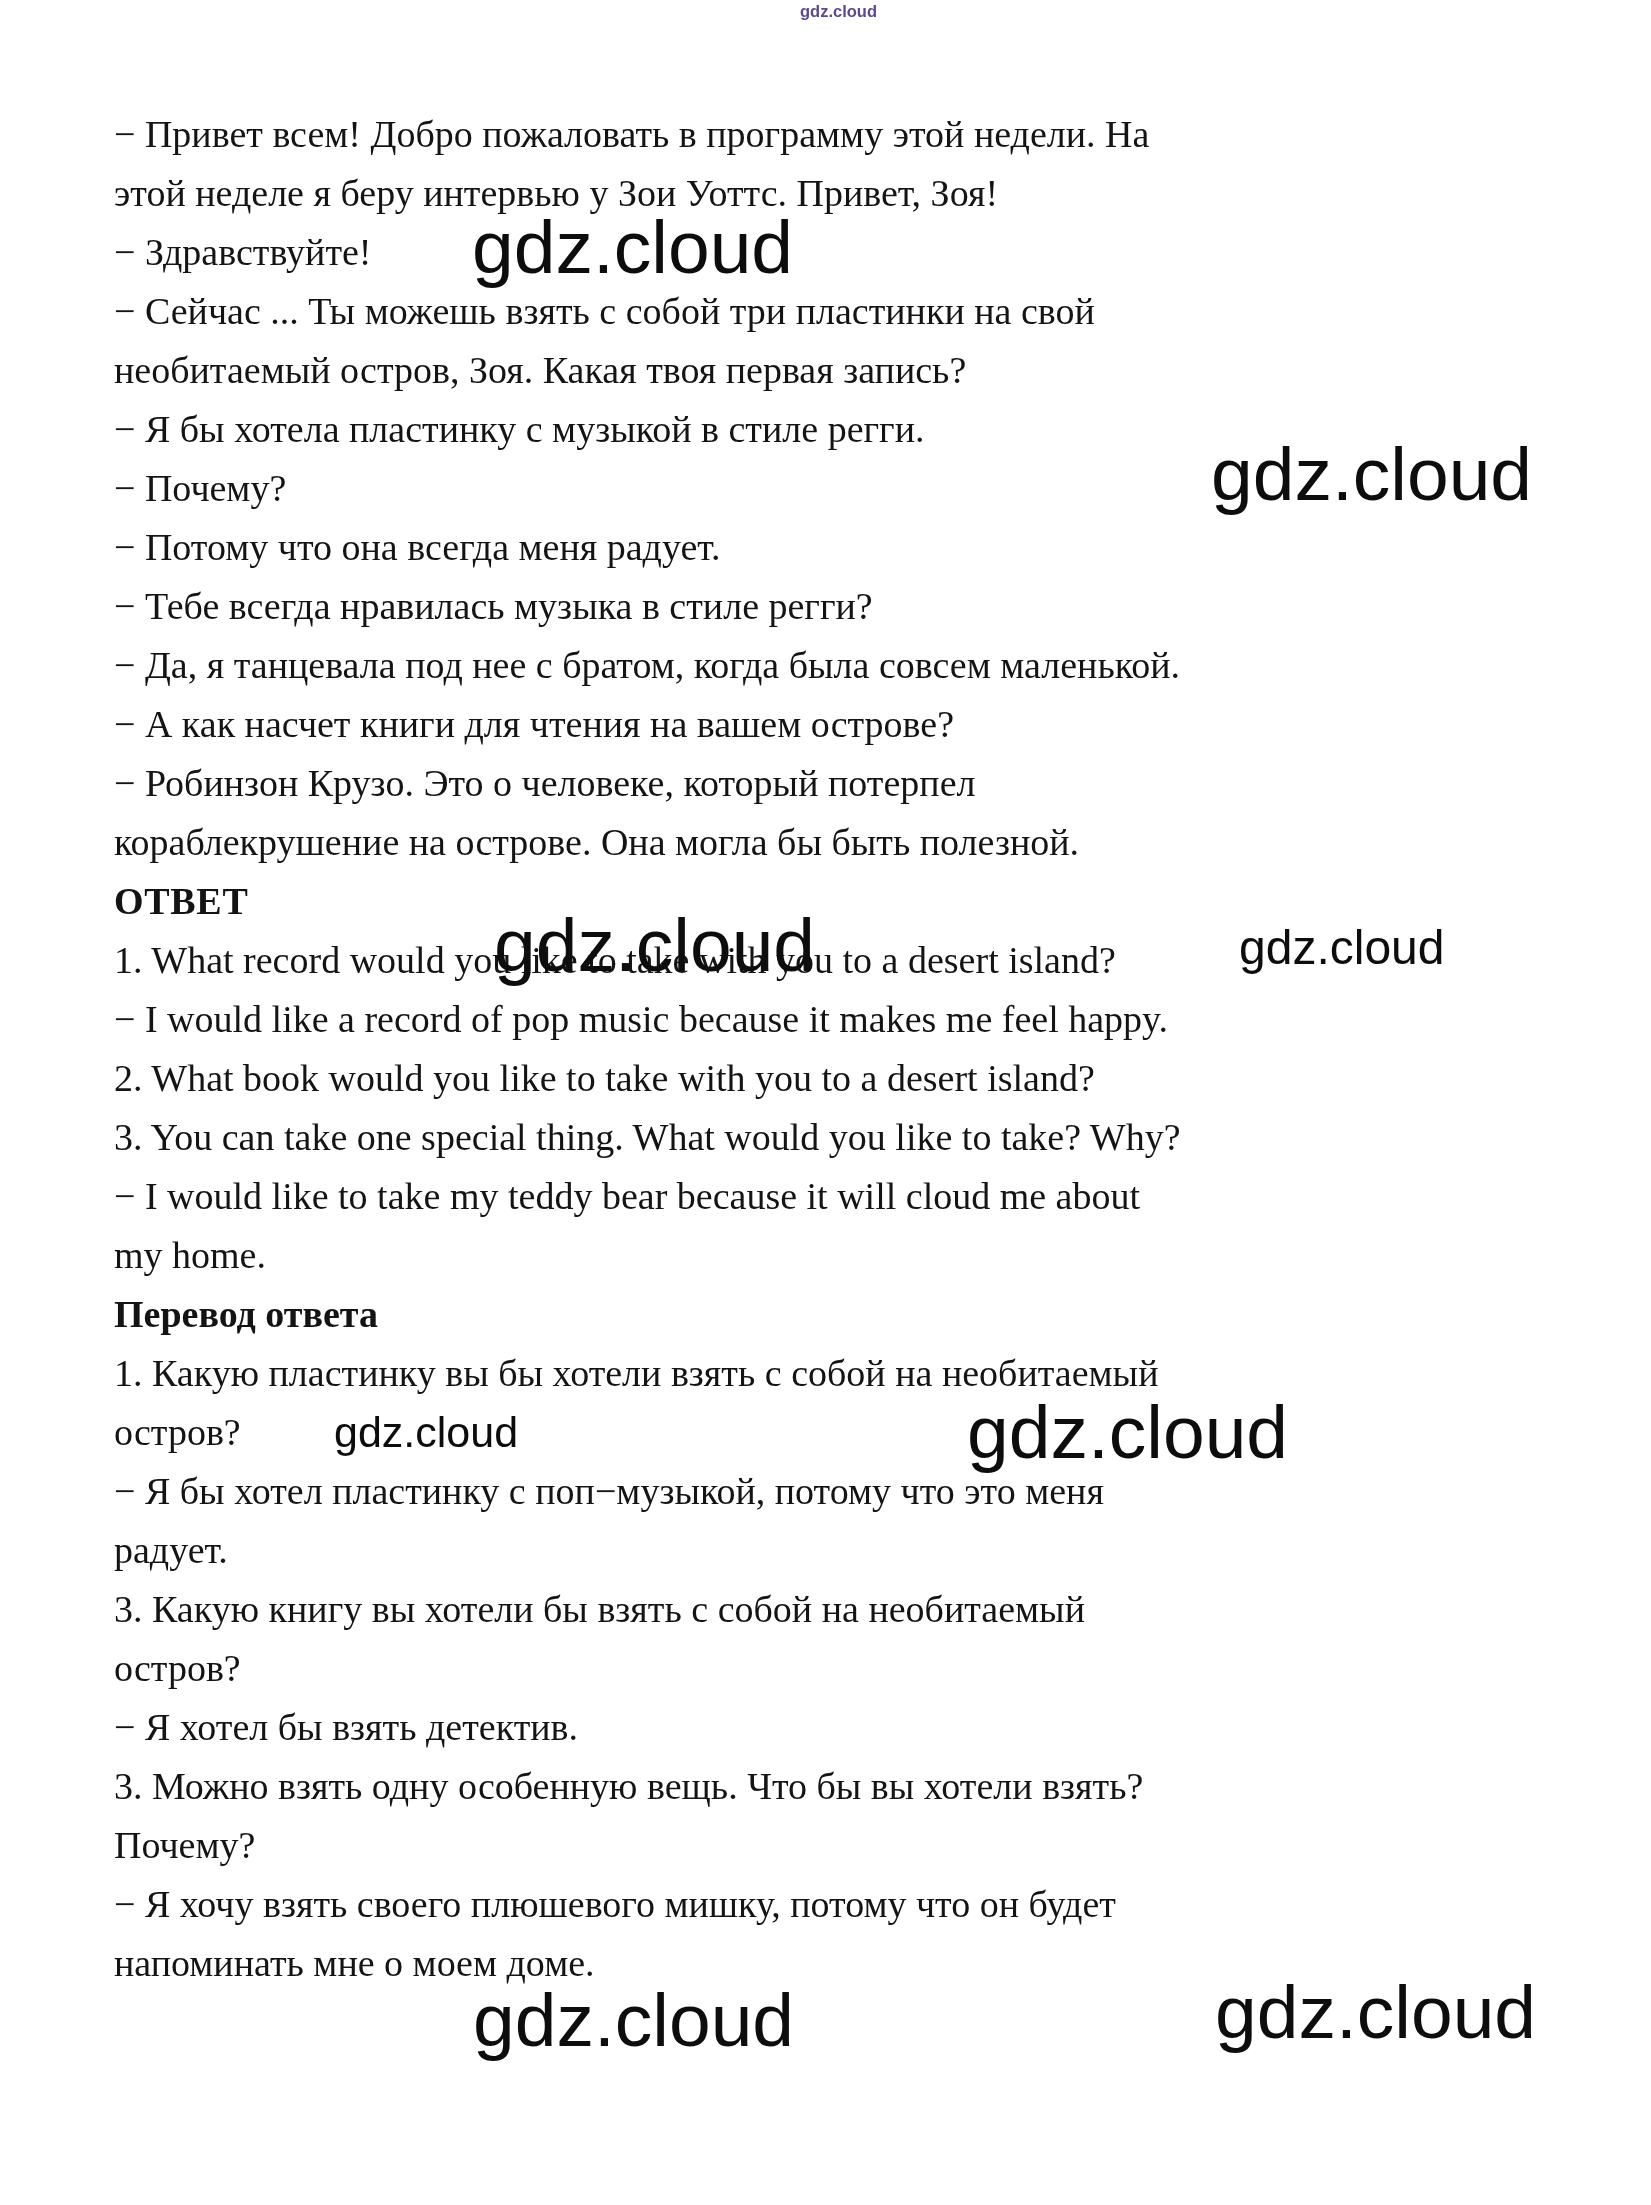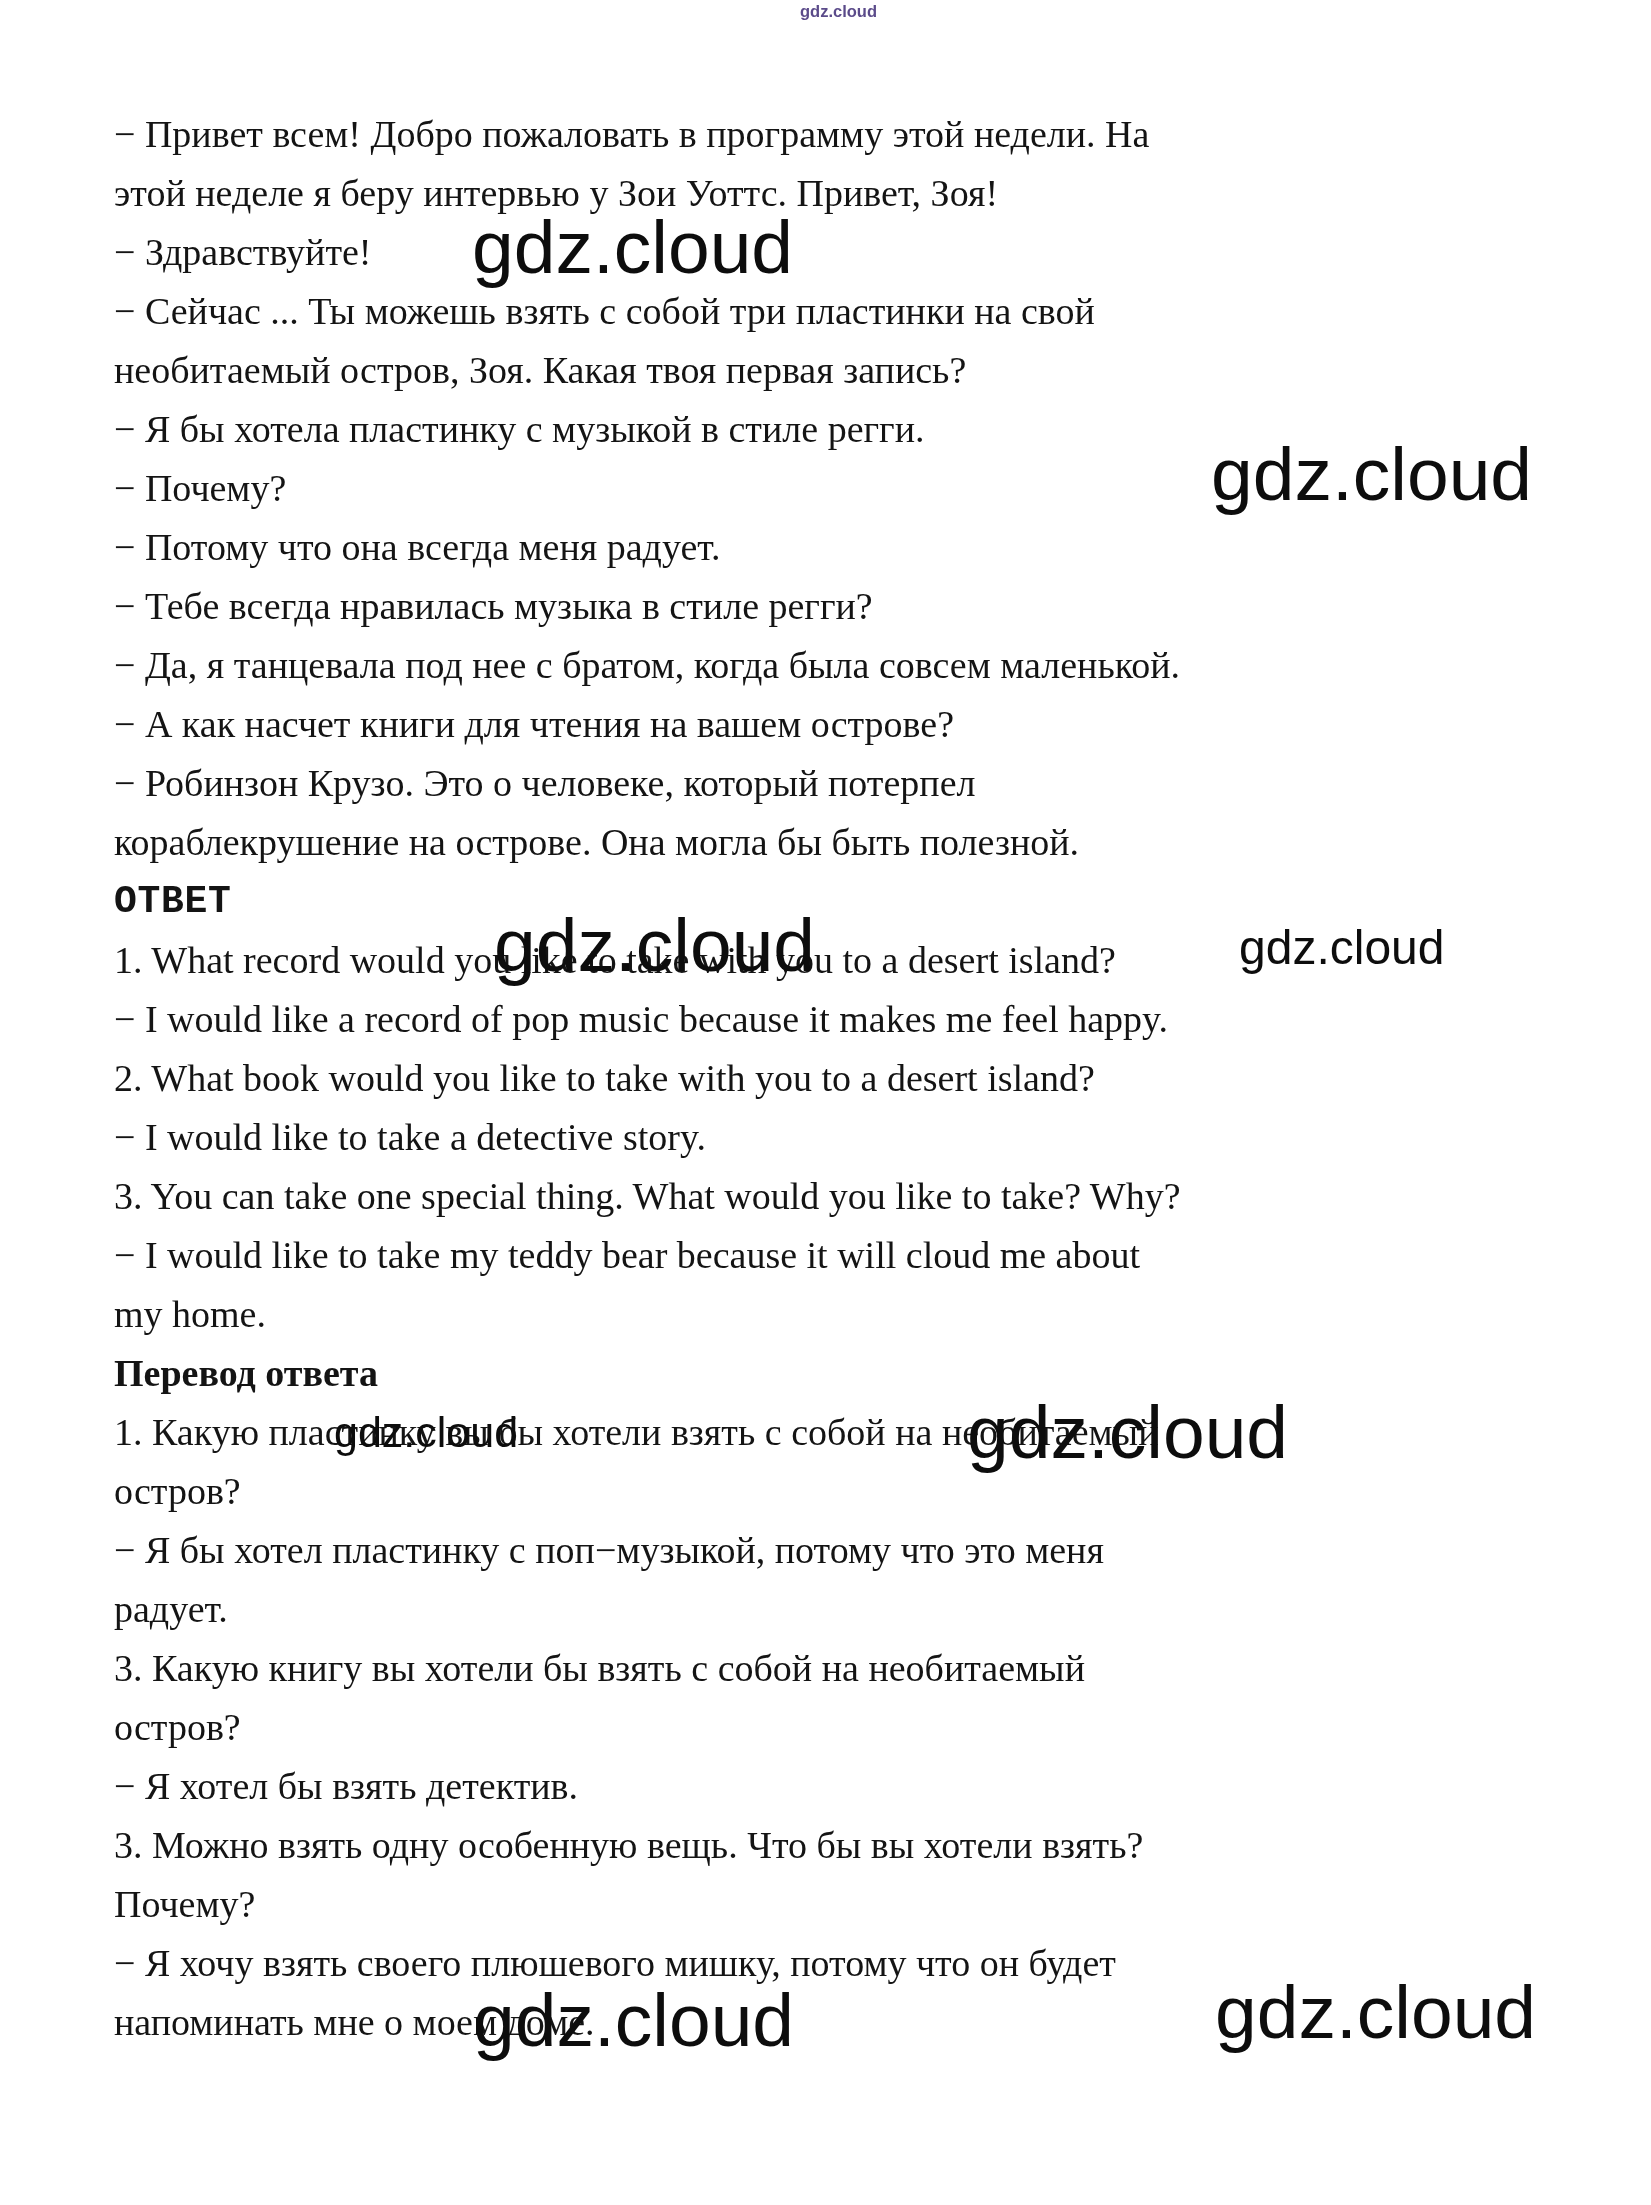--- a/index.html
+++ b/index.html
@@ -22,21 +22,20 @@
     line-height: 59px;
   }
   .content p {
     margin: 0;
     white-space: pre-line;
   }
   .answer-heading {
     font-weight: bold;
     margin-top: 37px;
     letter-spacing: 0.7px;
-    font-family: Liberation Mono, monospace;
   }
   .translation-heading {
     font-weight: bold;
     margin-top: 79px;
   }
   
   .wm {
     position: absolute;
     font-family: "Liberation Sans", sans-serif;
     color: #0d0d0d;
@@ -81,21 +80,20 @@
       <p>− А как насчет книги для чтения на вашем острове?</p>
       <p>− Робинзон Крузо. Это о человеке, который потерпел
 кораблекрушение на острове. Она могла бы быть полезной.</p>
     </section>
 
     <section>
       <p class="answer-heading">ОТВЕТ</p>
       <p>1. What record would you like to take with you to a desert island?</p>
       <p>− I would like a record of pop music because it makes me feel happy.</p>
       <p>2. What book would you like to take with you to a desert island?</p>
-      <p>− I would like to take a detective story.</p>
       <p>3. You can take one special thing. What would you like to take? Why?</p>
       <p>− I would like to take my teddy bear because it will cloud me about
 my home.</p>
     </section>
 
     <section>
       <p class="translation-heading">Перевод ответа</p>
       <p>1. Какую пластинку вы бы хотели взять с собой на необитаемый
 остров?</p>
       <p>− Я бы хотел пластинку с поп−музыкой, потому что это меня

